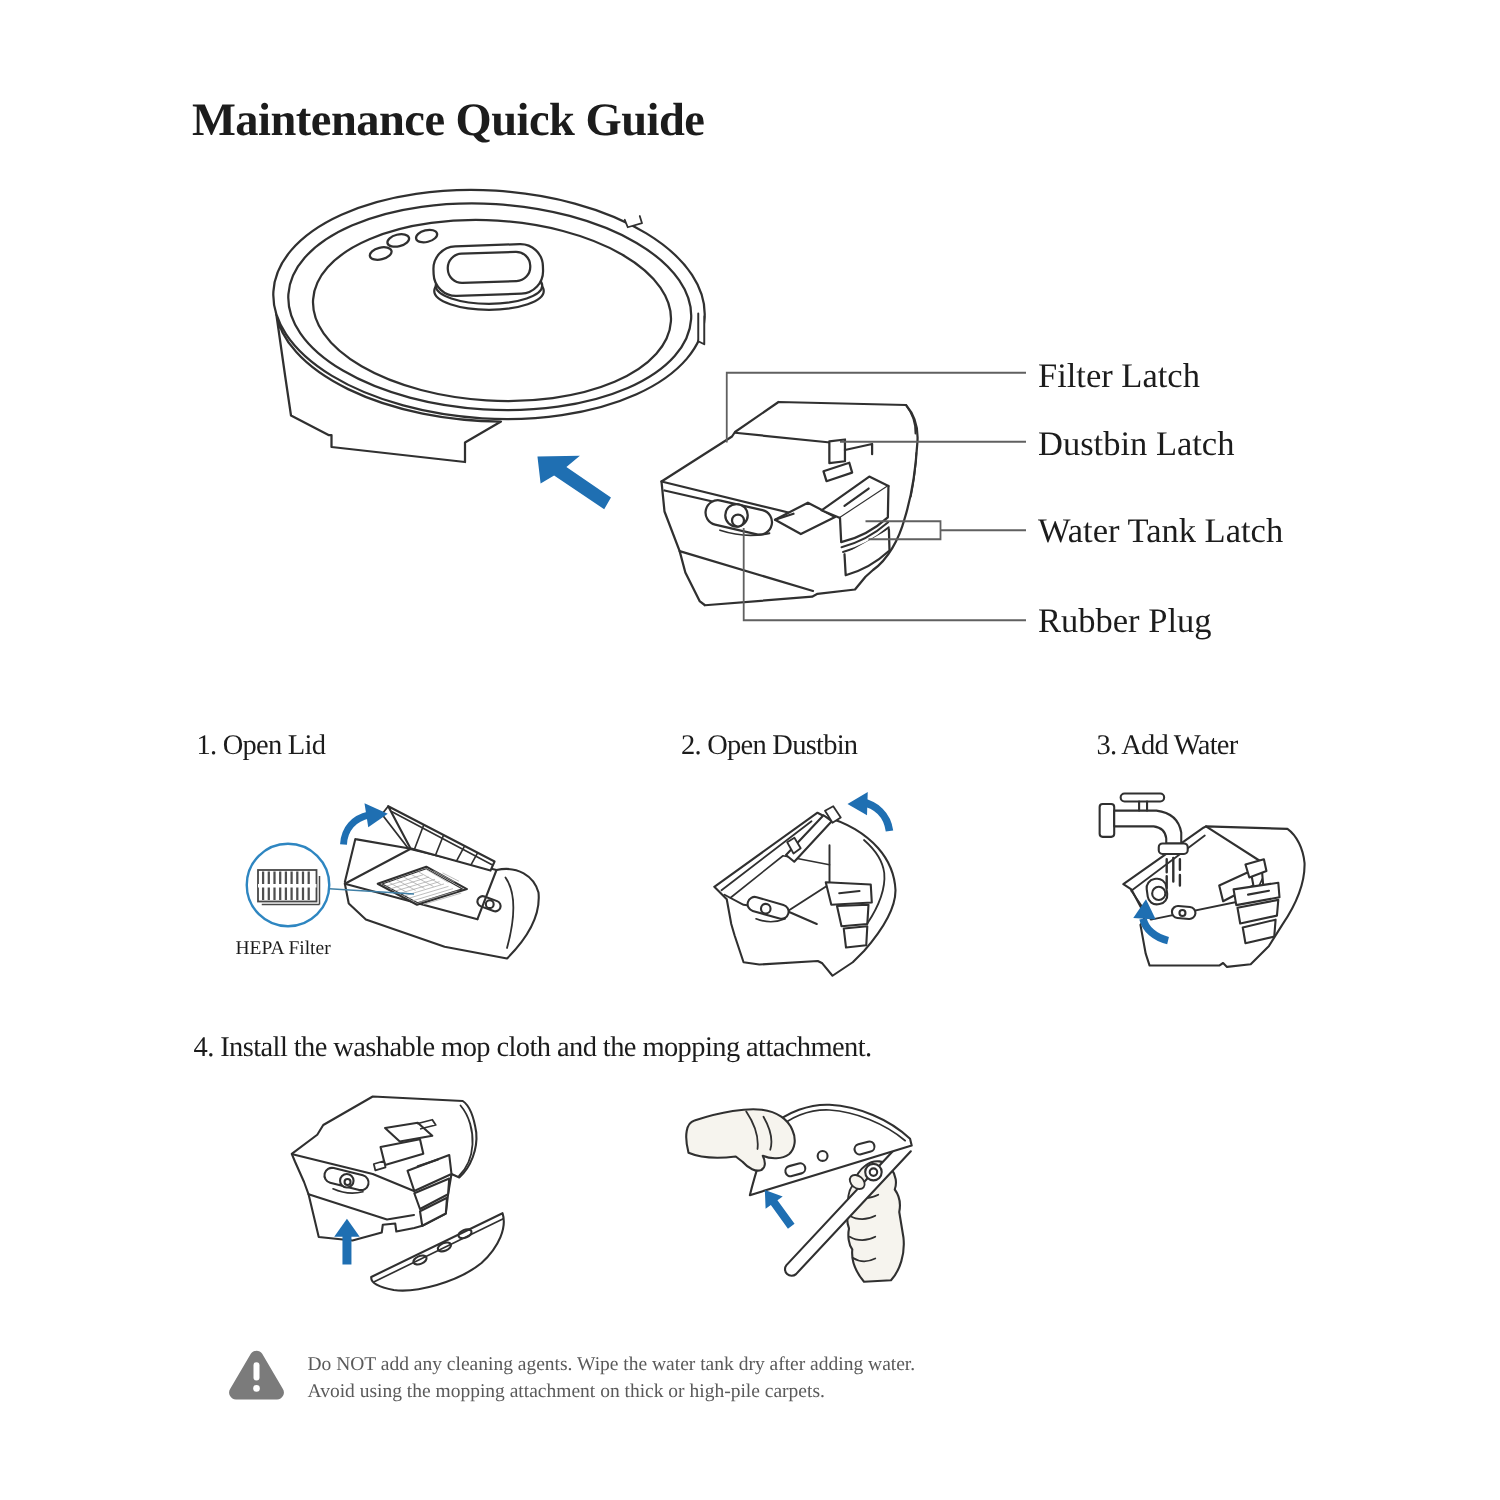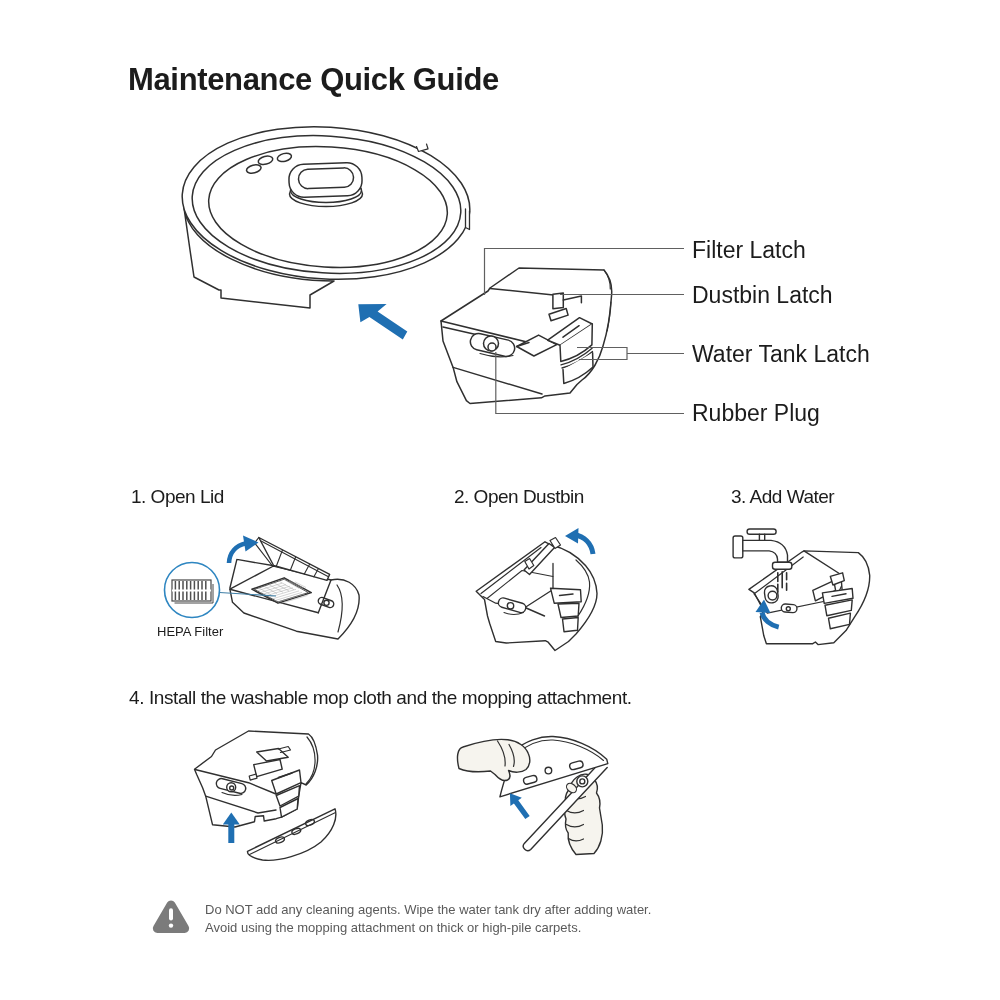--- a/index.html
+++ b/index.html
@@ -1,17 +1,17 @@
 <!DOCTYPE html>
 <html><head>
 <meta charset="utf-8">
 <style>
 html,body{margin:0;padding:0;background:#fff;}
 #page{position:relative;width:1000px;height:1000px;background:#fff;overflow:hidden;
-font-family:Liberation Sans, sans-serif;}
+font-family:Liberation Serif, serif;}
 svg{position:absolute;left:0;top:0;}
 </style>
 </head>
 <body>
 <div id="page">
 <svg width="1000" height="1000" viewBox="0 0 1000 1000">
 
 <text x="128" y="90" font-size="31" font-weight="bold" fill="#1c1c1c" letter-spacing="-0.35">Maintenance Quick Guide</text>
 
 <g stroke="#303030" stroke-width="1.5" fill="none" stroke-linejoin="round" stroke-linecap="round">

